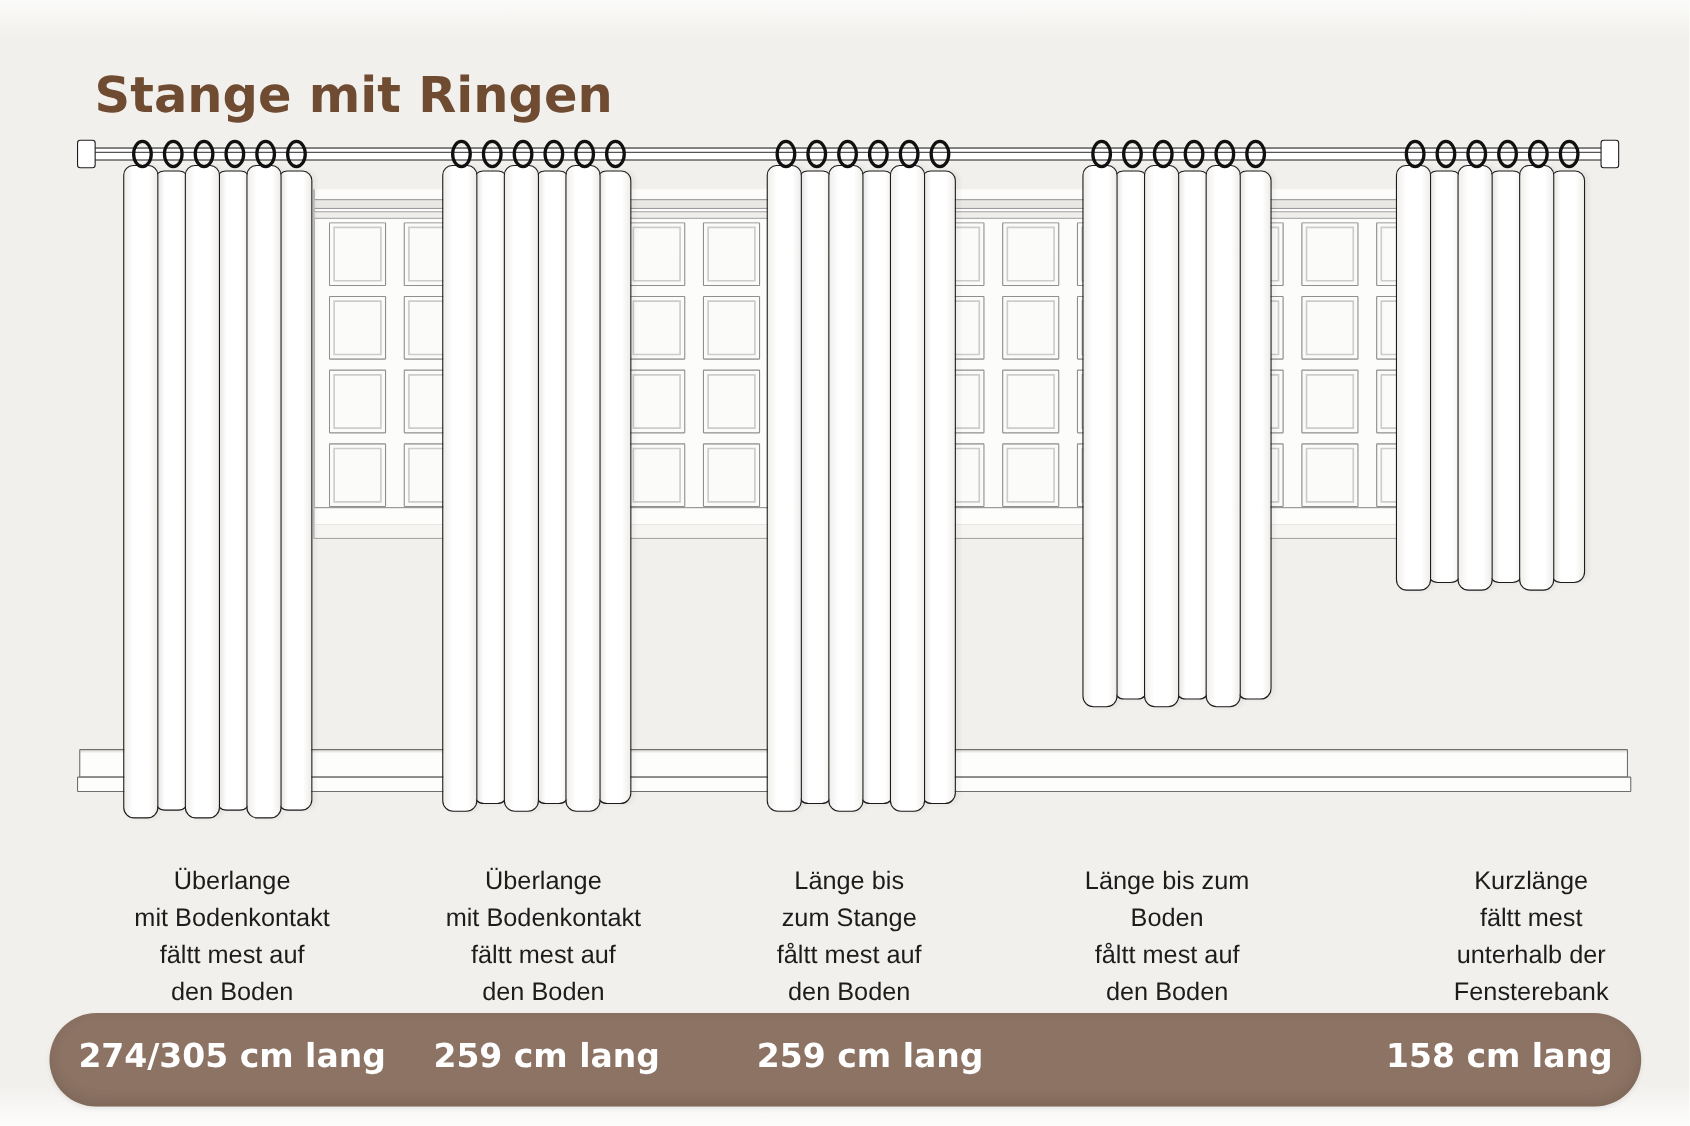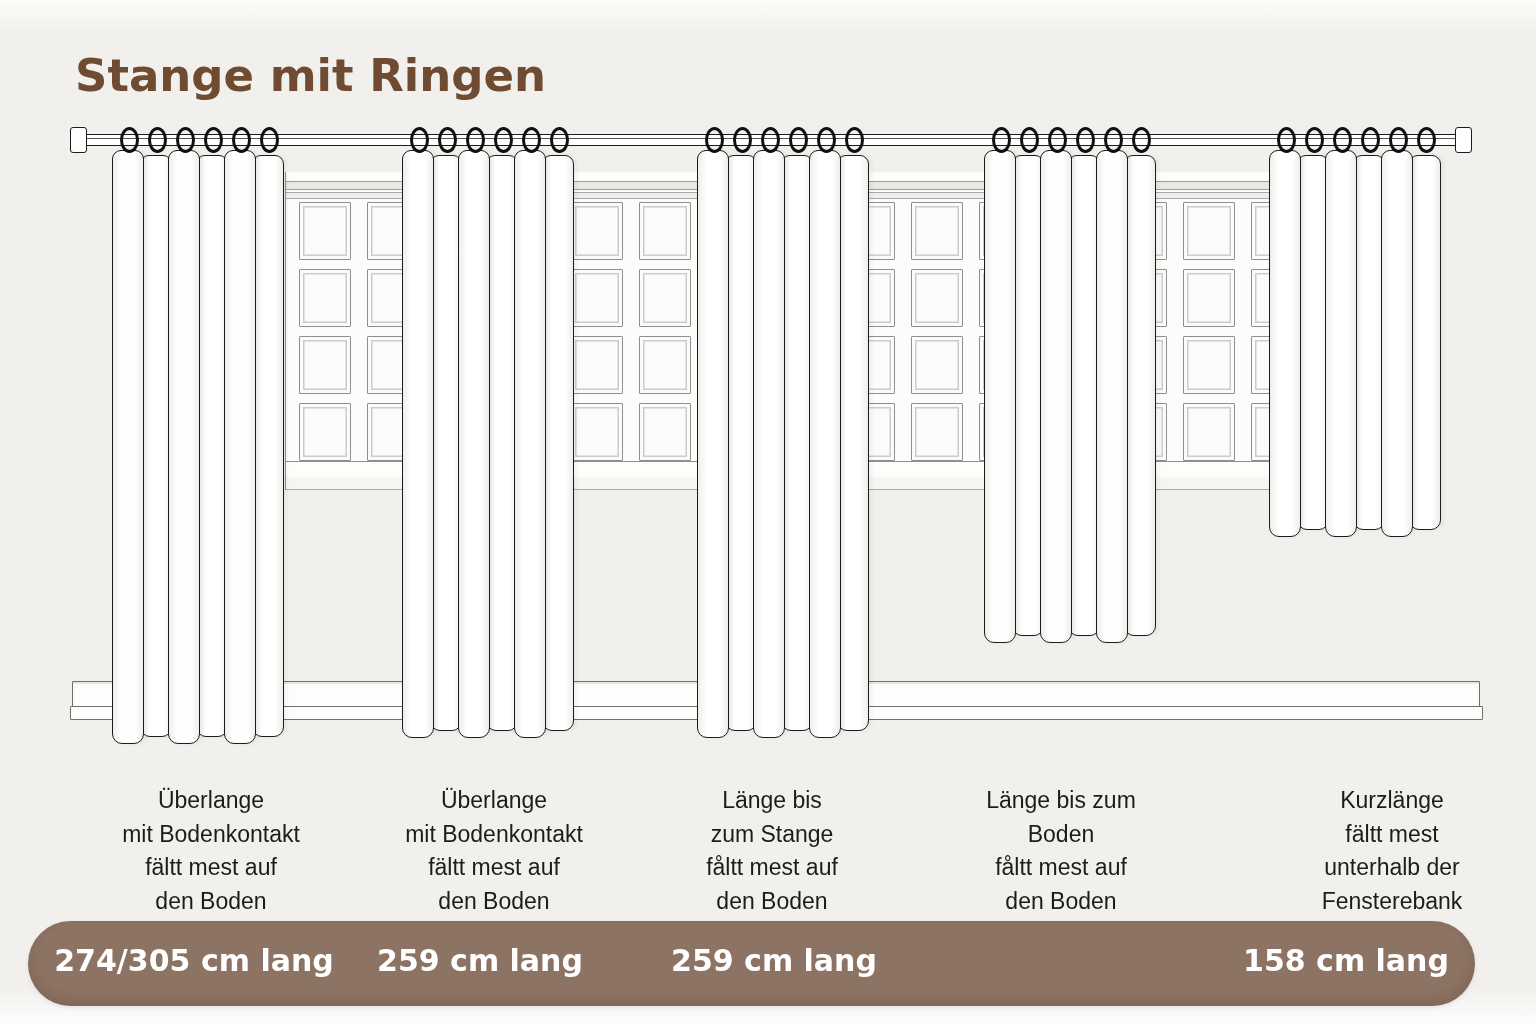--- a/index.html
+++ b/index.html
@@ -2,32 +2,32 @@
 <html><head>
 <meta charset="utf-8">
 <style>
   html,body{margin:0;padding:0;background:#ffffff;}
   .canvas{
     position:relative;width:1536px;height:1024px;overflow:hidden;
     background:linear-gradient(180deg,#fbfbf9 0px,#f2f0ed 34px,#f2f0ed 986px,#fdfdfc 1024px);
     font-family:"Liberation Sans",sans-serif;
   }
   .title{
-    position:absolute;left:70px;top:44px;margin:5px;
+    position:absolute;left:70px;top:44px;margin:16px;
     font-family:"DejaVu Sans",sans-serif;
     font-size:45px;font-weight:bold;letter-spacing:0px;
   }
   #scene{position:absolute;left:0;top:0;width:100%;height:100%;}
   .desc{
     position:absolute;top:784px;width:330px;text-align:center;
     font-size:23px;line-height:33.5px;color:#1c1c1c;
   }
   .desc.d0{left:46px}.desc.d1{left:329px}.desc.d2{left:607px}.desc.d3{left:896px}.desc.d4{left:1227px}
   .banner{
-    position:absolute;left:28px;top:921px;width:1447px;height:85px;border-radius:44px;
+    position:absolute;left:45px;top:921px;width:1447px;height:85px;border-radius:44px;
     box-shadow:inset 0 -5px 12px rgba(55,35,22,.16), 0 2px 5px rgba(0,0,0,.08);
   }
   .blabel{
     position:absolute;top:22px;width:290px;text-align:center;
     font-family:"DejaVu Sans",sans-serif;font-weight:bold;font-size:30px;
   }
   .blabel.b0{left:21px}.blabel.b1{left:307px}.blabel.b2{left:601px}.blabel.b3{left:888px}.blabel.b4{left:1173px}
 </style>
 </head>
 <body>

